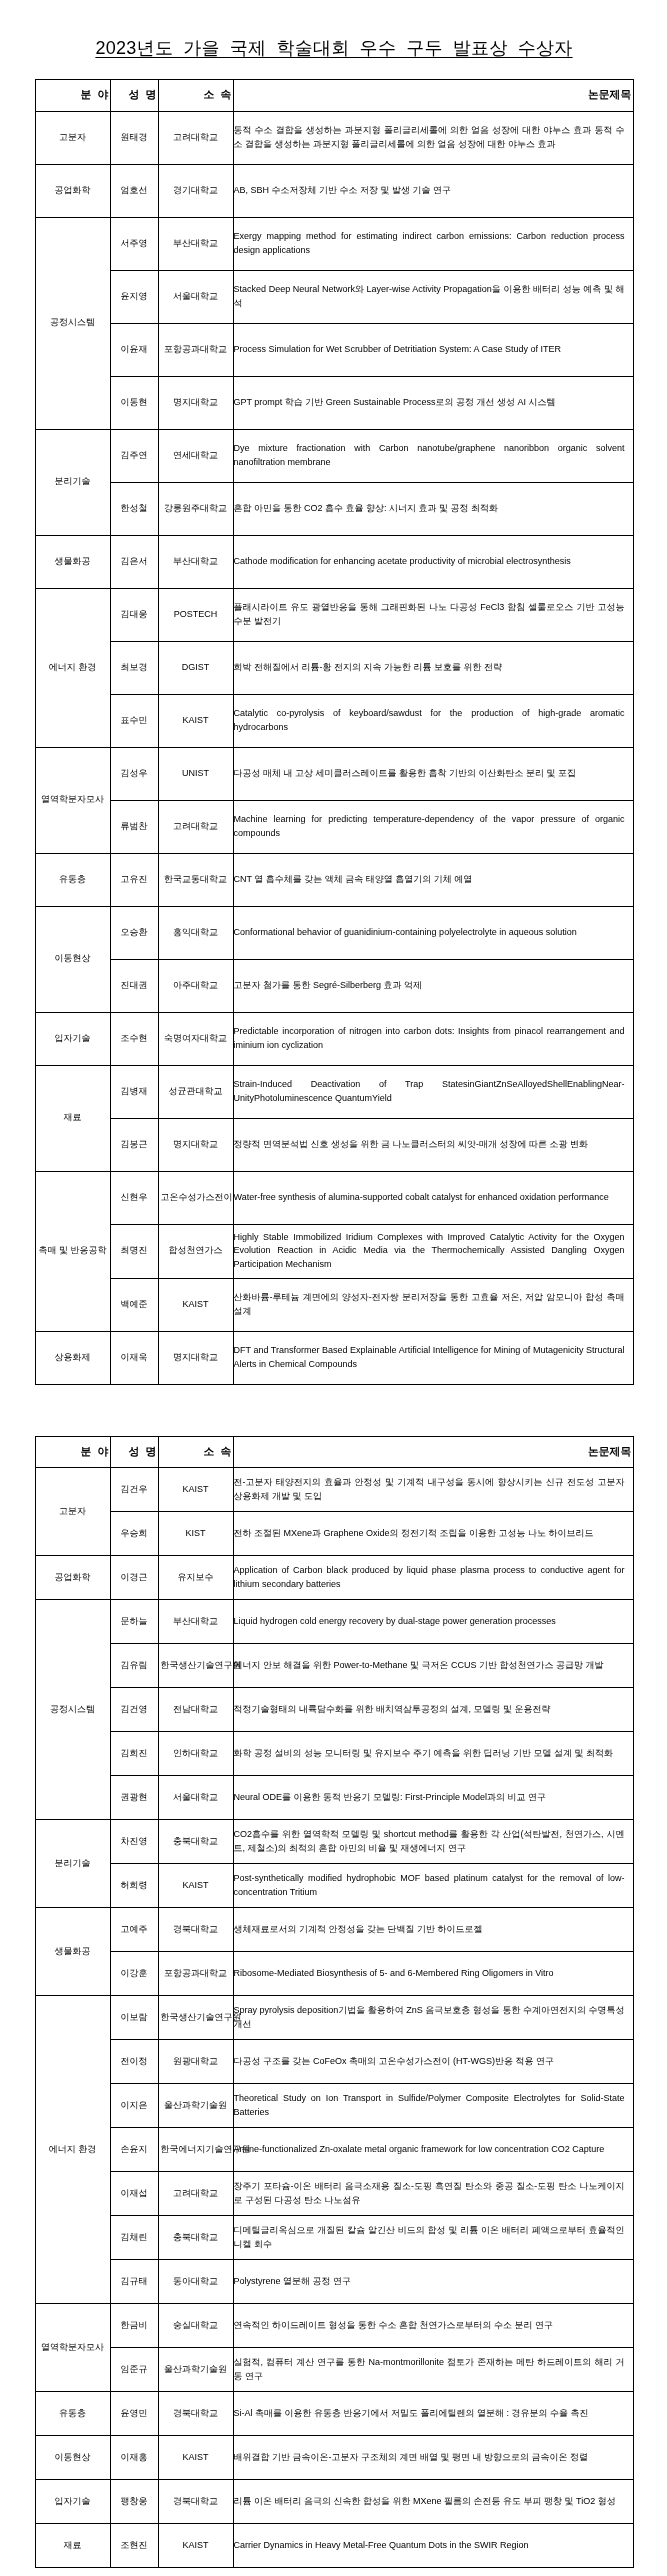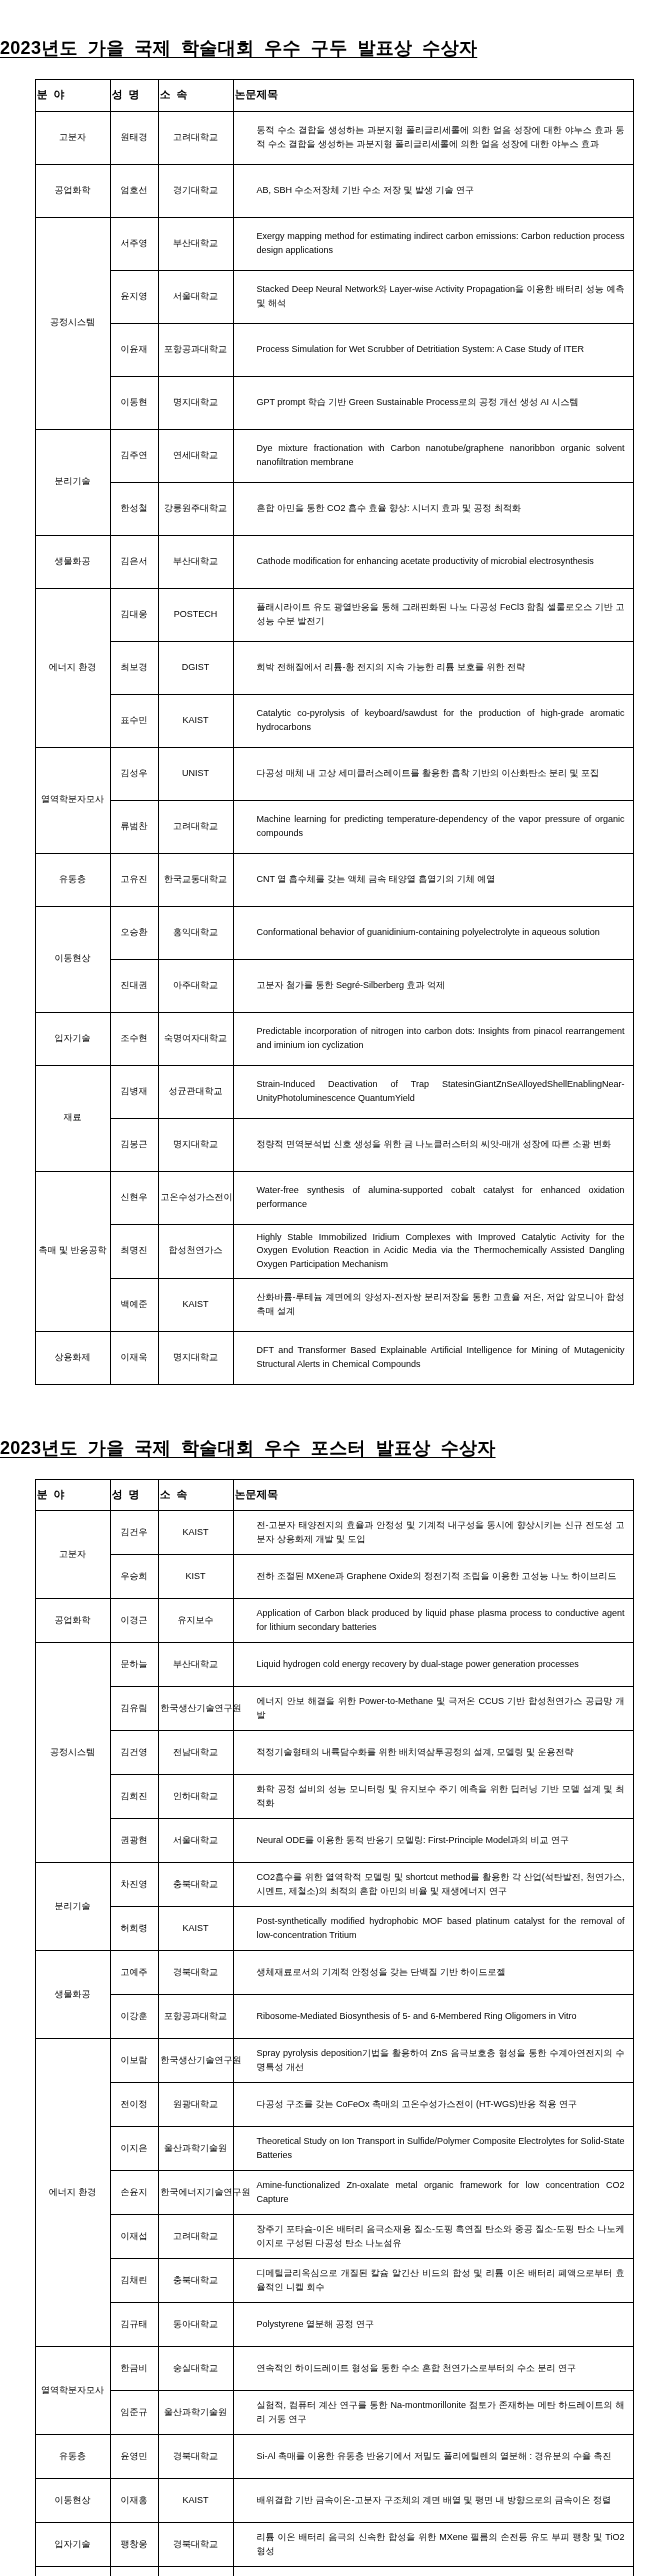--- a/index.html
+++ b/index.html
@@ -6,21 +6,22 @@
   body {
     width:668px;
     color:#000;
     font-family:"Liberation Sans","DejaVu Sans",sans-serif;
     -webkit-font-smoothing:antialiased;
   }
   .section { padding-top:36px; }
   .section.second { padding-top:51px; }
   .doc-title {
     font-size:18px;
-    font-weight:bold;
+    font-weight:normal;
+    text-align:center;
     text-decoration:underline;
     text-underline-offset:3.4px;
     word-spacing:4.7px;
     letter-spacing:0.3px;
     margin:0 0 19px 0;
   }
   table.award {
     border-collapse:collapse;
     table-layout:fixed;
     width:599px;
@@ -28,36 +29,36 @@
     border:1.3px solid #000;
   }
   table.award th, table.award td {
     border:0.7px solid #000;
     vertical-align:middle;
   }
   table.award th {
     font-size:10.8px;
     font-weight:bold;
     height:28px;
-    text-align:left;
+    text-align:right;
     white-space:pre;
     padding:1.3px;
   }
   table.award td {
     font-size:9px;
     line-height:1.52;
   }
   td.field, td.name, td.aff {
     text-align:center;
     padding:2.7px 2px;
     word-break:keep-all;
   }
   td.title {
     text-align:justify;
-    padding:6px 8px 6px 23px;
+    padding:6px 8px 6px 0;
     word-break:break-word;
   }
   table.t1 td { height:40px; }
   table.t2 td { height:31px; }
 </style>
 </head>
 <body>
 
 <div class="section">
   <h1 class="doc-title">2023년도 가을 국제 학술대회 우수 구두 발표상 수상자</h1>
@@ -208,21 +209,20 @@
           <td class="field" rowspan="1">상용화제</td>
           <td class="name">이재욱</td>
           <td class="aff">명지대학교</td>
           <td class="title">DFT and Transformer Based Explainable Artificial Intelligence for Mining of Mutagenicity Structural Alerts in Chemical Compounds</td>
         </tr>
       </tbody>
   </table>
 </div>
 
 <div class="section second">
-  <h1 class="doc-title">2023년도 가을 국제 학술대회 우수 포스터 발표상 수상자</h1>
   <table class="award t2">
     <colgroup>
       <col style="width:75px">
         <col style="width:48px">
         <col style="width:75px">
         <col>
     </colgroup>
     <thead>
       <tr>
         <th>분  야</th>

